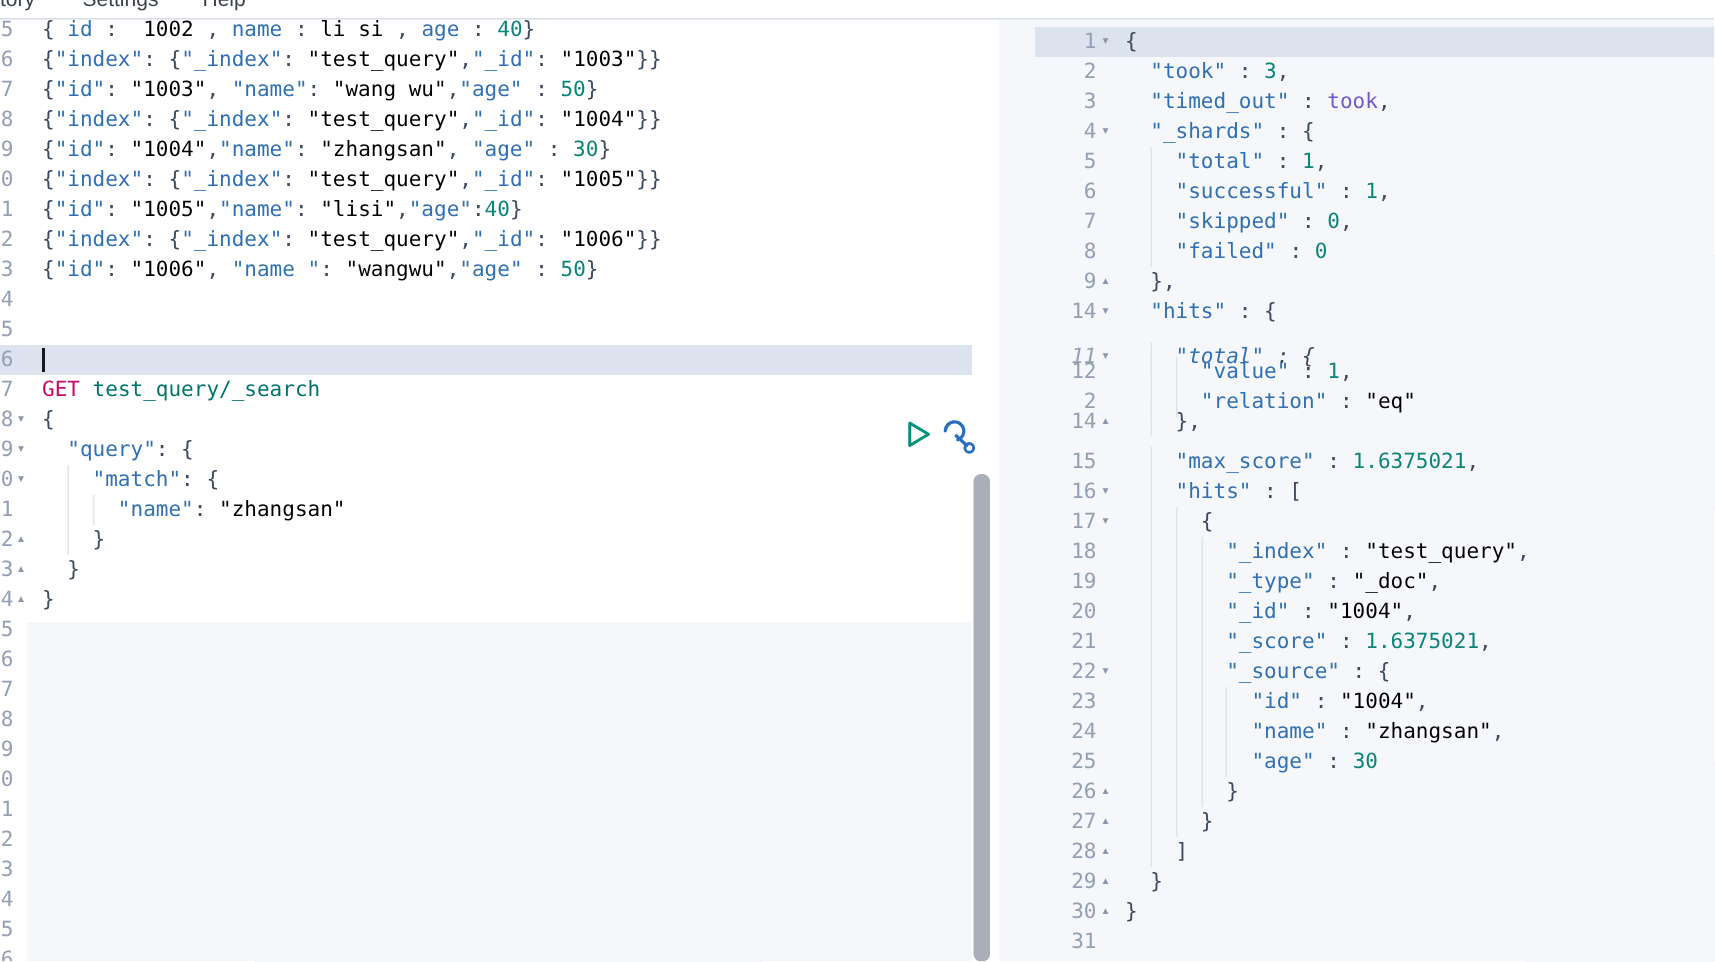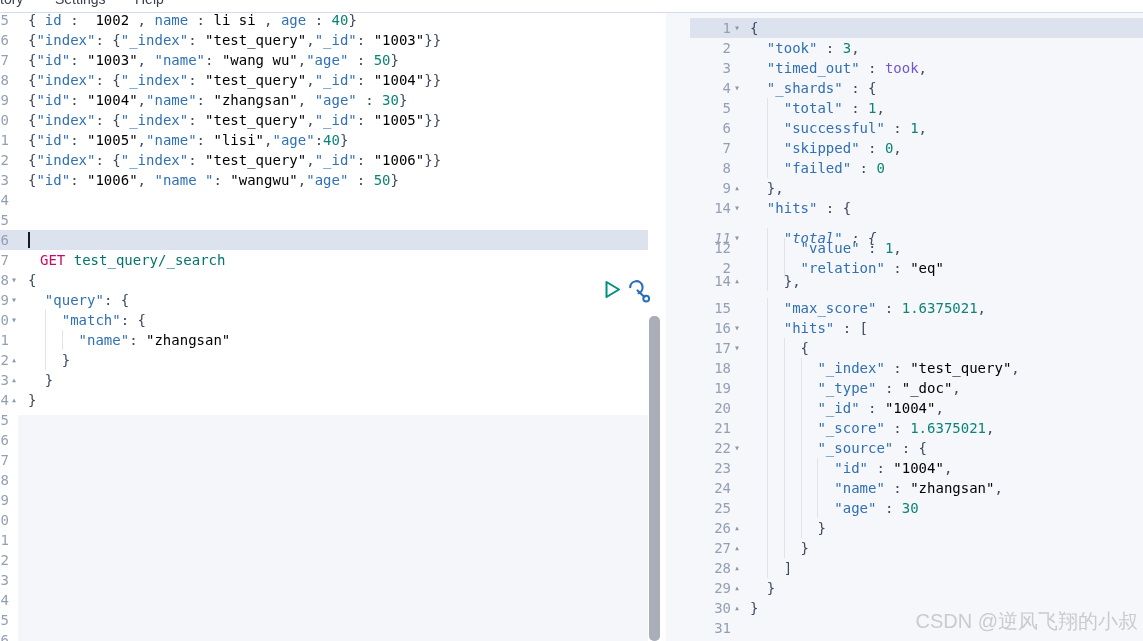--- a/index.html
+++ b/index.html
@@ -14,21 +14,21 @@
   #pane-right{left:666px;top:12px;width:477px;height:629px;background:#f6f7fa;}
   .tail-shade{position:absolute;left:18px;top:415px;width:630px;height:226px;background:#f4f6f9;}
   .row{position:absolute;left:0;width:100%;height:20px;line-height:20px;white-space:pre;}
   .band{position:absolute;top:0;height:20px;background:#dce3ee;}
   .gut{position:absolute;top:0;height:20px;text-align:right;color:#93a0b4;}
   .fold{position:absolute;top:0;height:20px;font-size:10px;color:#8a97ab;cursor:pointer;}
   .code{position:absolute;top:0;height:20px;}
   .guide{position:absolute;top:0;width:1px;height:20px;background:#dfe3ea;}
   .cursor{position:absolute;top:2px;width:2px;height:16px;background:#16191f;}
   .tk-k{color:#3070b3;} .tk-s{color:#000000;} .tk-n{color:#0b8479;}
-  .tk-b{color:#7257c9;} .tk-p{color:#3d4a5f;} .tk-m{color:#c80a68;margin-left:12px;}
+  .tk-b{color:#7257c9;} .tk-p{color:#3d4a5f;} .tk-m{color:#c80a68;}
   .tk-u{color:#00756c;} .tk-x{color:#3d4a5f;}
   .scrollbar{position:absolute;left:649px;top:316px;width:11px;height:325px;
              background:#a9aeb9;border-radius:5px;z-index:20;cursor:pointer;}
   .divider-dot{position:absolute;width:3px;height:3px;border-radius:50%;background:#4e586a;}
   .action-btns{position:absolute;left:601px;top:277px;z-index:25;display:flex;gap:3px;}
   .action-btns svg{cursor:pointer;}
   .watermark{position:absolute;right:5px;top:608px;font-family:"Liberation Sans",sans-serif;
              font-size:20px;color:#c9cbcf;z-index:25;white-space:nowrap;}
 </style>
 </head>
@@ -130,15 +130,14 @@
         <div class="row" style="top: 486px;"><div class="guide" style="left: 100.86px;"></div><div class="guide" style="left: 117.72px;"></div><div class="guide" style="left: 134.58px;"></div><div class="guide" style="left: 151.44px;"></div><span class="gut" style="left: 25px; width: 40px;">25</span><span class="code" style="left: 84px;"><span class="tk-x">          </span><span class="tk-k">"age"</span><span class="tk-p"> : </span><span class="tk-n">30</span></span></div>
         <div class="row" style="top: 506px;"><div class="guide" style="left: 100.86px;"></div><div class="guide" style="left: 117.72px;"></div><div class="guide" style="left: 134.58px;"></div><span class="gut" style="left: 25px; width: 40px;">26</span><span class="fold" style="left: 68px;">▴</span><span class="code" style="left: 84px;"><span class="tk-x">        </span><span class="tk-p">}</span></span></div>
         <div class="row" style="top: 526px;"><div class="guide" style="left: 100.86px;"></div><div class="guide" style="left: 117.72px;"></div><span class="gut" style="left: 25px; width: 40px;">27</span><span class="fold" style="left: 68px;">▴</span><span class="code" style="left: 84px;"><span class="tk-x">      </span><span class="tk-p">}</span></span></div>
         <div class="row" style="top: 546px;"><div class="guide" style="left: 100.86px;"></div><span class="gut" style="left: 25px; width: 40px;">28</span><span class="fold" style="left: 68px;">▴</span><span class="code" style="left: 84px;"><span class="tk-x">    </span><span class="tk-p">]</span></span></div>
         <div class="row" style="top: 566px;"><span class="gut" style="left: 25px; width: 40px;">29</span><span class="fold" style="left: 68px;">▴</span><span class="code" style="left: 84px;"><span class="tk-x">  </span><span class="tk-p">}</span></span></div>
         <div class="row" style="top: 586px;"><span class="gut" style="left: 25px; width: 40px;">30</span><span class="fold" style="left: 68px;">▴</span><span class="code" style="left: 84px;"><span class="tk-p">}</span></span></div>
         <div class="row" style="top: 606px;"><span class="gut" style="left: 25px; width: 40px;">31</span><span class="code" style="left: 84px;"></span></div>
       </div>
   </div>
 
-  <div class="watermark">CSDN @逆风飞翔的小叔</div>
 
 </div>
 
 </body></html>

